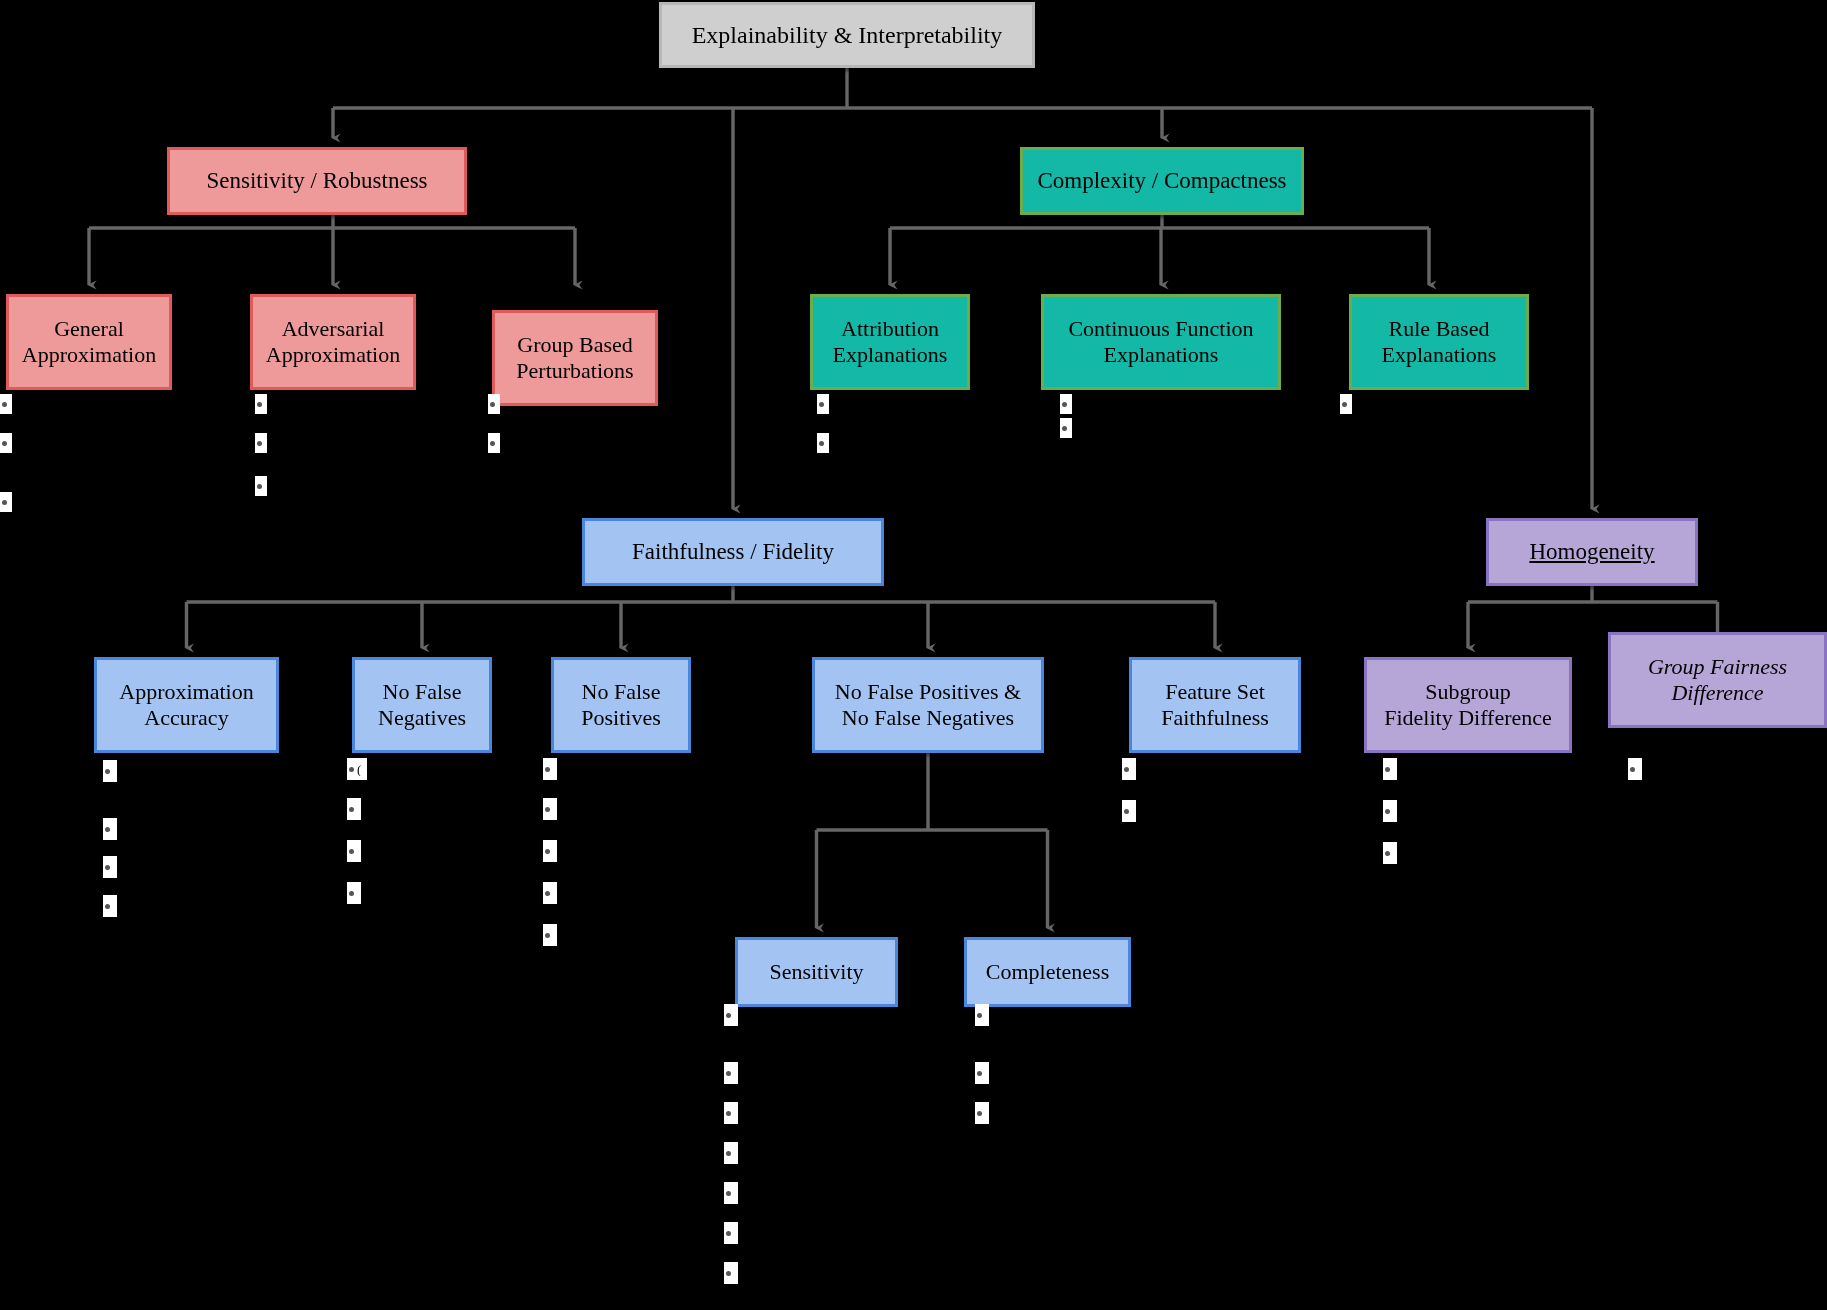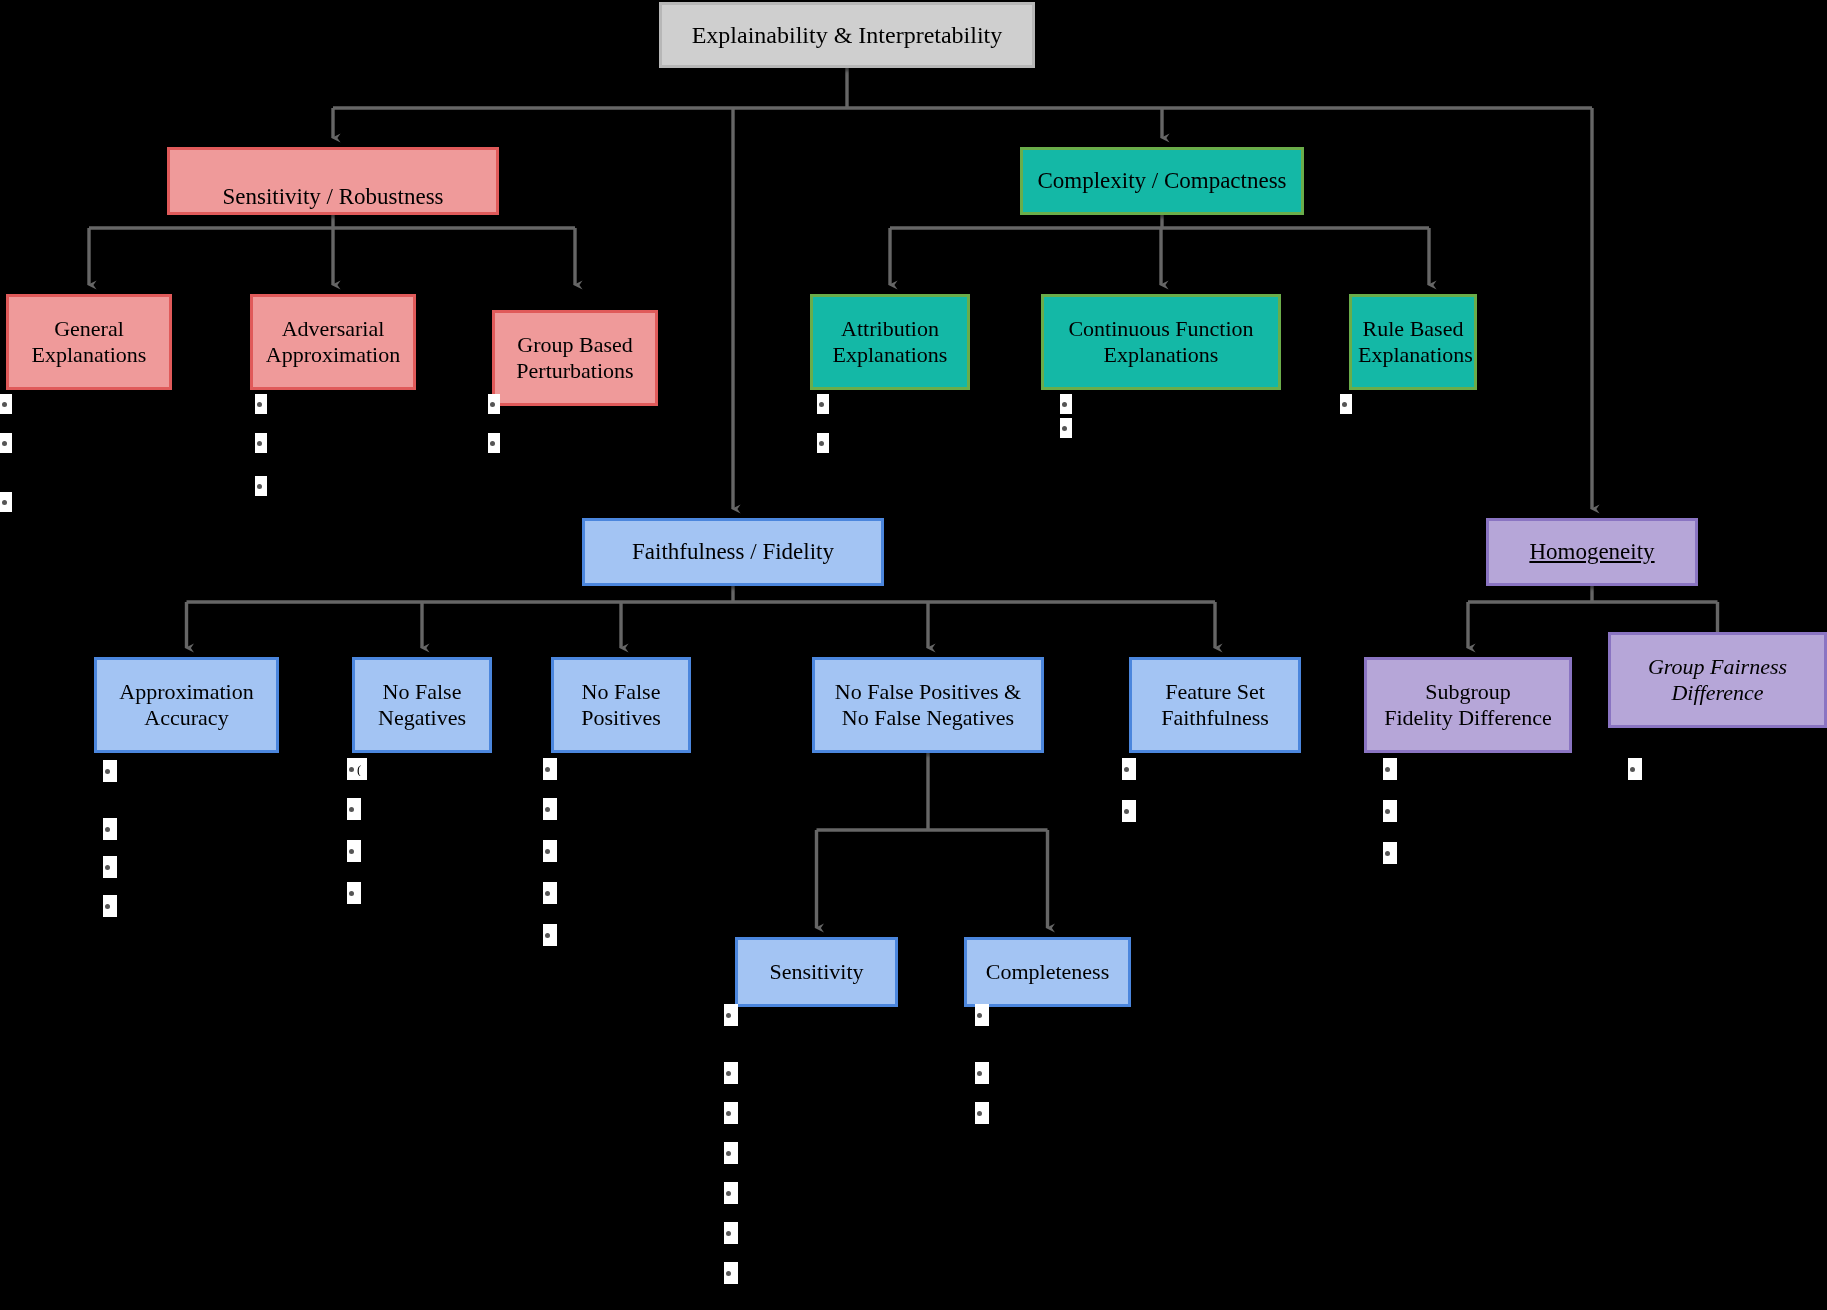--- a/index.html
+++ b/index.html
@@ -121,35 +121,35 @@
         <path d="M1468,602 L1468,648" marker-end="url(#arrow)"></path>
         <path d="M1717.5,602 L1717.5,648" marker-end="url(#arrow)"></path>
         <path d="M928,753 L928,830"></path>
         <path d="M816.5,830 L1047.5,830"></path>
         <path d="M816.5,830 L816.5,928" marker-end="url(#arrow)"></path>
         <path d="M1047.5,830 L1047.5,928" marker-end="url(#arrow)"></path>
       </g>
   </svg>
   <div id="node-layer">
       <div class="node t-root" style="left: 659px; top: 2px; width: 376px; height: 66px; font-size: 24px;"><span class="node-label">Explainability &amp; Interpretability</span></div>
-      <div class="node t-red" style="left: 167px; top: 147px; width: 332px; height: 68px; font-size: 23px; align-items: flex-end;"><span class="node-label">Sensitivity / Robustness</span></div>
+      <div class="node t-red" style="left: 167px; top: 147px; width: 300px; height: 68px; font-size: 23px;"><span class="node-label">Sensitivity / Robustness</span></div>
       <div class="node t-green" style="left: 1020px; top: 147px; width: 284px; height: 68px; font-size: 23px;"><span class="node-label">Complexity / Compactness</span></div>
       <div class="node t-blue" style="left: 582px; top: 518px; width: 302px; height: 68px; font-size: 23px;"><span class="node-label">Faithfulness / Fidelity</span></div>
       <div class="node t-purple" style="left: 1486px; top: 518px; width: 212px; height: 68px; font-size: 23px; text-decoration: underline;"><span class="node-label">Homogeneity</span></div>
       <div class="node t-red" style="left: 6px; top: 294px; width: 166px; height: 96px; font-size: 22px;"><span class="node-label">General
-Explanations</span></div>
+Approximation</span></div>
       <div class="node t-red" style="left: 250px; top: 294px; width: 166px; height: 96px; font-size: 22px;"><span class="node-label">Adversarial
 Approximation</span></div>
       <div class="node t-red" style="left: 492px; top: 294px; width: 166px; height: 96px; font-size: 22px; margin-top: 16px;"><span class="node-label">Group Based
 Perturbations</span></div>
       <div class="node t-green" style="left: 810px; top: 294px; width: 160px; height: 96px; font-size: 22px;"><span class="node-label">Attribution
 Explanations</span></div>
       <div class="node t-green" style="left: 1041px; top: 294px; width: 240px; height: 96px; font-size: 22px;"><span class="node-label">Continuous Function
 Explanations</span></div>
-      <div class="node t-green" style="left: 1349px; top: 294px; width: 128px; height: 96px; font-size: 22px;"><span class="node-label">Rule Based
+      <div class="node t-green" style="left: 1349px; top: 294px; width: 180px; height: 96px; font-size: 22px;"><span class="node-label">Rule Based
 Explanations</span></div>
       <div class="node t-blue" style="left: 94px; top: 657px; width: 185px; height: 96px; font-size: 22px;"><span class="node-label">Approximation
 Accuracy</span></div>
       <div class="node t-blue" style="left: 352px; top: 657px; width: 140px; height: 96px; font-size: 22px;"><span class="node-label">No False
 Negatives</span></div>
       <div class="node t-blue" style="left: 551px; top: 657px; width: 140px; height: 96px; font-size: 22px;"><span class="node-label">No False
 Positives</span></div>
       <div class="node t-blue" style="left: 812px; top: 657px; width: 232px; height: 96px; font-size: 22px;"><span class="node-label">No False Positives &amp;
 No False Negatives</span></div>
       <div class="node t-blue" style="left: 1129px; top: 657px; width: 172px; height: 96px; font-size: 22px;"><span class="node-label">Feature Set

